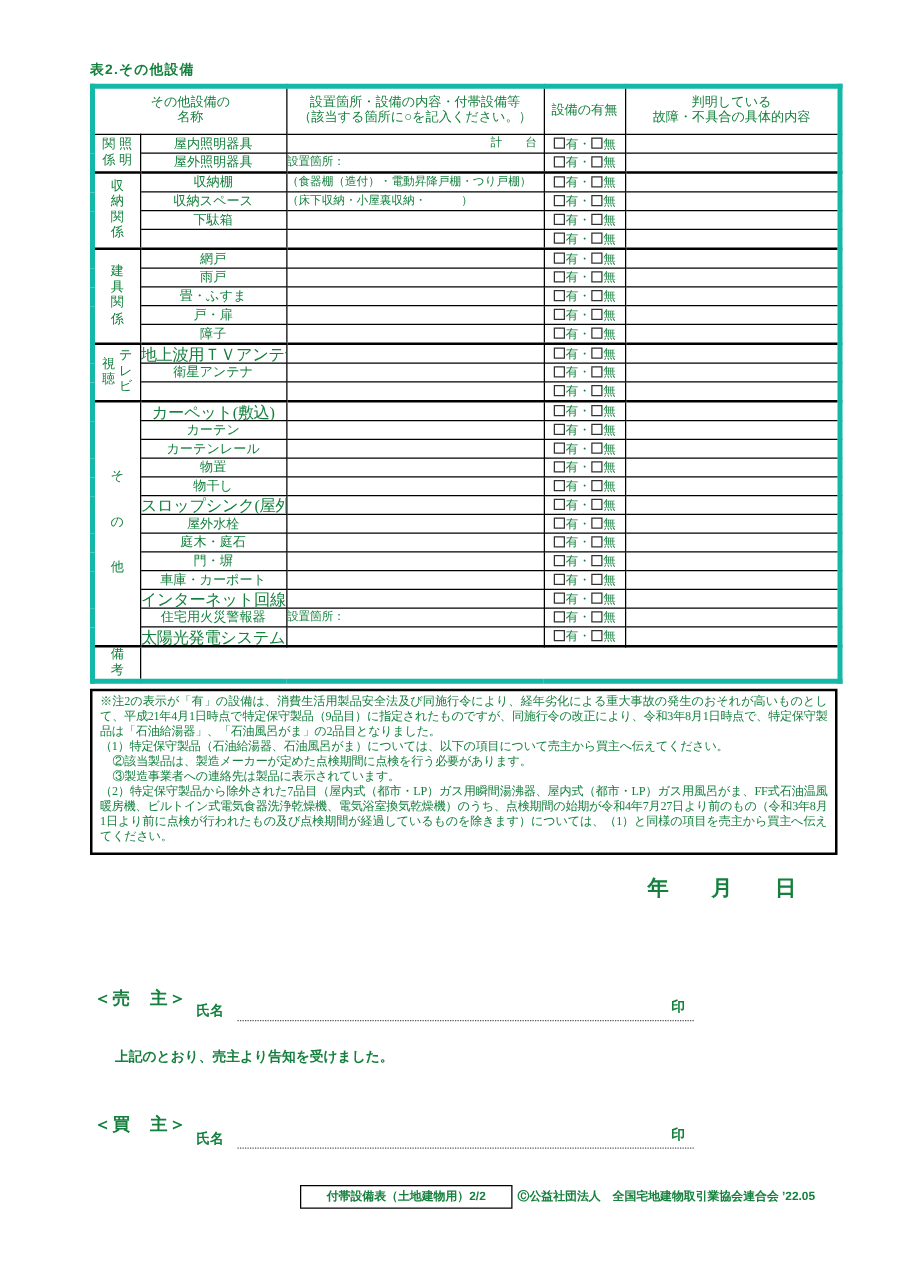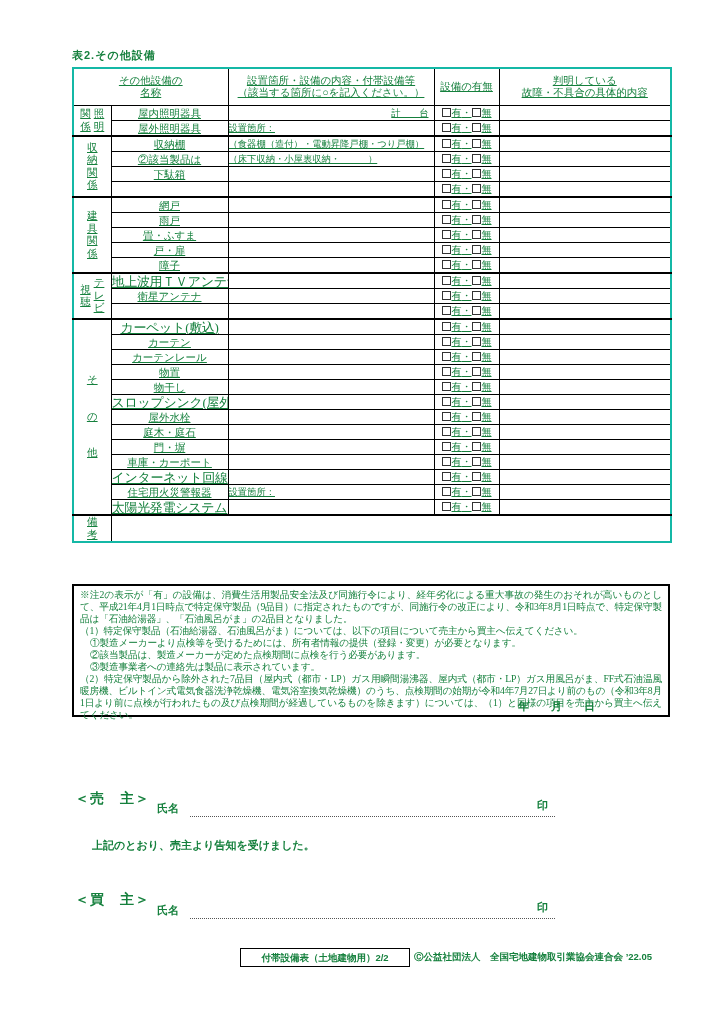--- a/index.html
+++ b/index.html
@@ -4,21 +4,21 @@
 <style>
   html,body{margin:0;padding:0;background:#e8e8e8;}
   .page{position:relative;width:724px;height:1024px;background:#ffffff;margin:0 auto;
         font-family:"Liberation Serif","DejaVu Serif",serif;color:#15803d;overflow:hidden;}
 
   .doc-title{position:absolute;left:72px;top:48px;font-family:"Liberation Sans","DejaVu Sans",sans-serif;
              font-size:11px;font-weight:bold;letter-spacing:1px;}
 
   
   table.equip{position:absolute;left:72px;top:67px;width:598px;border-collapse:collapse;
-              table-layout:fixed;border:2px solid #14b8a6;text-decoration:underline;}
+              table-layout:fixed;border:4px solid #14b8a6;}
   table.equip th,table.equip td{border:1px solid #000;padding:0;overflow:hidden;}
   table.equip th{font-weight:normal;font-size:10.5px;line-height:12.5px;text-align:center;
                  white-space:pre-line;height:36px;vertical-align:middle;}
   table.equip tbody tr{height:14.5px;}
   td.gcell{text-align:center;vertical-align:middle;font-size:10.5px;}
   td.namecell{text-align:center;font-size:10.5px;line-height:13px;white-space:nowrap;margin-top:44px;}
   td.namecell.small{font-size:13px;letter-spacing:-0.3px;}
   td.contcell{font-size:9.3px;line-height:13px;padding:0 3px;white-space:nowrap;}
   td.contcell.right{text-align:right;padding-right:5px;}
   td.cbcell{text-align:center;font-size:10px;white-space:nowrap;}
@@ -28,28 +28,28 @@
 
   .cbx{display:inline-block;width:7px;height:7px;border:1px solid #333;background:#fff;
        vertical-align:-1px;margin-right:1px;}
 
   .vwrap{display:flex;flex-direction:row-reverse;justify-content:center;align-items:center;gap:3px;}
   .vcol{display:flex;flex-direction:column;align-items:center;}
   .vcol div{font-size:10.5px;line-height:12.5px;}
 
   
   .notes-box{position:absolute;left:72px;top:551px;width:598px;height:133px;border:2px solid #000;
-             box-sizing:border-box;padding:3px 6px 2px 6px;margin-top:33px;}
+             box-sizing:border-box;padding:3px 6px 2px 6px;}
   .notes-box p{margin:0;font-size:9.7px;line-height:12.05px;text-align:justify;
                letter-spacing:-0.2px;}
   .notes-box p.indent{padding-left:10px;}
 
   
   .sans{font-family:"Liberation Sans","DejaVu Sans",sans-serif;}
-  .date-line{position:absolute;left:518px;top:699px;font-size:11px;font-weight:600;}
+  .date-line{position:absolute;left:518px;top:699px;font-size:17px;font-weight:600;}
   .seller-notice{position:absolute;left:84px;top:736px;font-size:11px;font-weight:600;}
   .party-label{position:absolute;left:75px;font-size:14px;font-weight:700;letter-spacing:1px;}
   .name-label{position:absolute;left:157px;font-size:11px;font-weight:700;}
   .sig-line{position:absolute;left:190px;width:365px;height:14px;border-bottom:1px dotted #555;}
   .seal-label{position:absolute;left:537px;font-size:11px;font-weight:600;}
   .buyer-ack{position:absolute;left:92px;top:838px;font-size:11px;font-weight:600;font-family:Liberation Mono, monospace;}
 
   
   .footer-box{position:absolute;left:240px;top:948px;width:168px;height:17px;border:1px solid #000;
               font-size:9.5px;font-weight:600;text-align:center;line-height:17px;}
@@ -116,21 +116,21 @@
                 <div>係</div>
               </div>
             </div>
           </td>
           <td class="namecell gstart">収納棚</td>
           <td class="contcell gstart">（食器棚（造付）・電動昇降戸棚・つり戸棚）</td>
           <td class="cbcell gstart"><span class="cbx"></span><span>有</span><span>・</span><span class="cbx"></span><span>無</span></td>
           <td class="detailcell gstart"></td>
         </tr>
         <tr>
-          <td class="namecell">②該当製品は</td>
+          <td class="namecell">収納スペース</td>
           <td class="contcell">（床下収納・小屋裏収納・　　　）</td>
           <td class="cbcell"><span class="cbx"></span><span>有</span><span>・</span><span class="cbx"></span><span>無</span></td>
           <td class="detailcell"></td>
         </tr>
         <tr>
           <td class="namecell">下駄箱</td>
           <td class="contcell"></td>
           <td class="cbcell"><span class="cbx"></span><span>有</span><span>・</span><span class="cbx"></span><span>無</span></td>
           <td class="detailcell"></td>
         </tr>
@@ -308,21 +308,20 @@
             </div>
           </td>
           <td class="gstart" colspan="4"></td>
         </tr>
       </tbody>
   </table>
 
   <div class="notes-box">
       <p>※注2の表示が「有」の設備は、消費生活用製品安全法及び同施行令により、経年劣化による重大事故の発生のおそれが高いものとして、平成21年4月1日時点で特定保守製品（9品目）に指定されたものですが、同施行令の改正により、令和3年8月1日時点で、特定保守製品は「石油給湯器」、「石油風呂がま」の2品目となりました。</p>
       <p>（1）特定保守製品（石油給湯器、石油風呂がま）については、以下の項目について売主から買主へ伝えてください。</p>
-      <p class="indent">①製造メーカーより点検等を受けるためには、所有者情報の提供（登録・変更）が必要となります。</p>
       <p class="indent">②該当製品は、製造メーカーが定めた点検期間に点検を行う必要があります。</p>
       <p class="indent">③製造事業者への連絡先は製品に表示されています。</p>
       <p>（2）特定保守製品から除外された7品目（屋内式（都市・LP）ガス用瞬間湯沸器、屋内式（都市・LP）ガス用風呂がま、FF式石油温風暖房機、ビルトイン式電気食器洗浄乾燥機、電気浴室換気乾燥機）のうち、点検期間の始期が令和4年7月27日より前のもの（令和3年8月1日より前に点検が行われたもの及び点検期間が経過しているものを除きます）については、（1）と同様の項目を売主から買主へ伝えてください。</p>
     </div>
 
   <div class="date-line sans">年　　月　　日</div>
 
 
   <div class="party-label sans" style="top:790px">＜売　主＞</div>
   <div class="name-label sans" style="top:801px">氏名</div>

